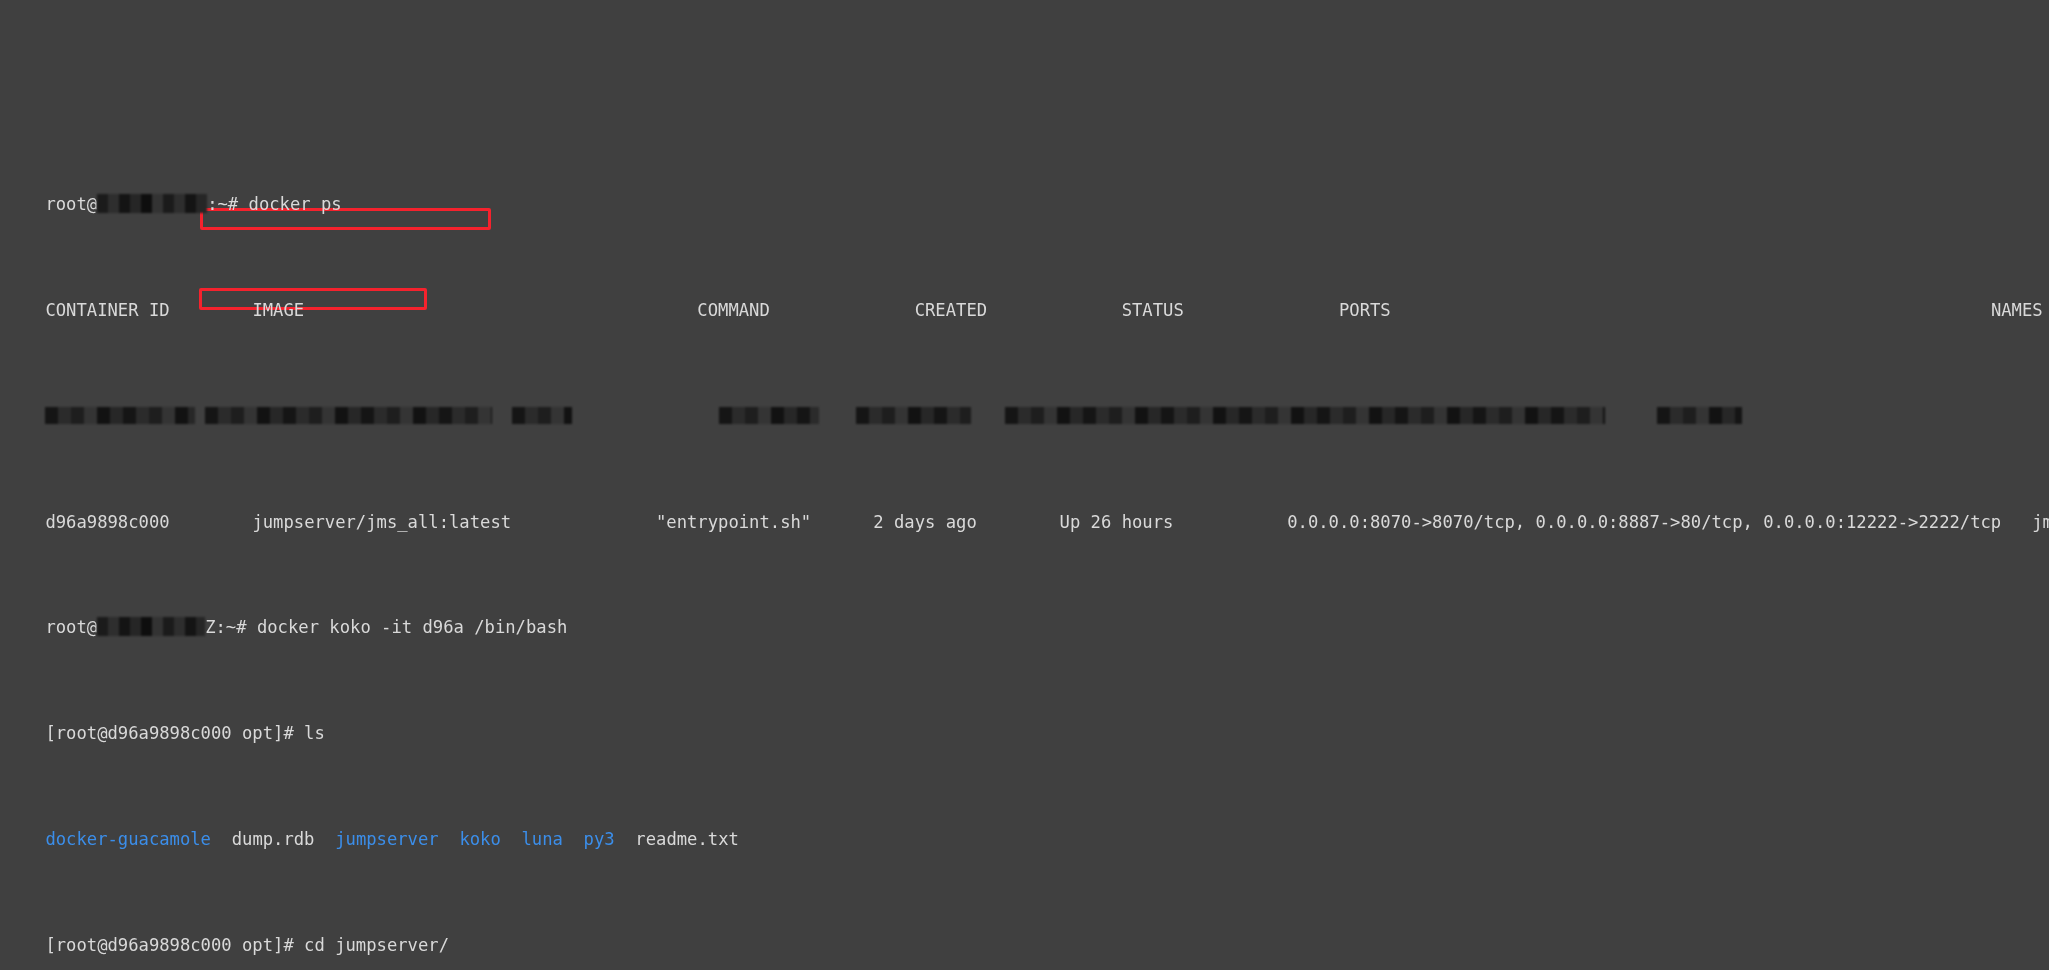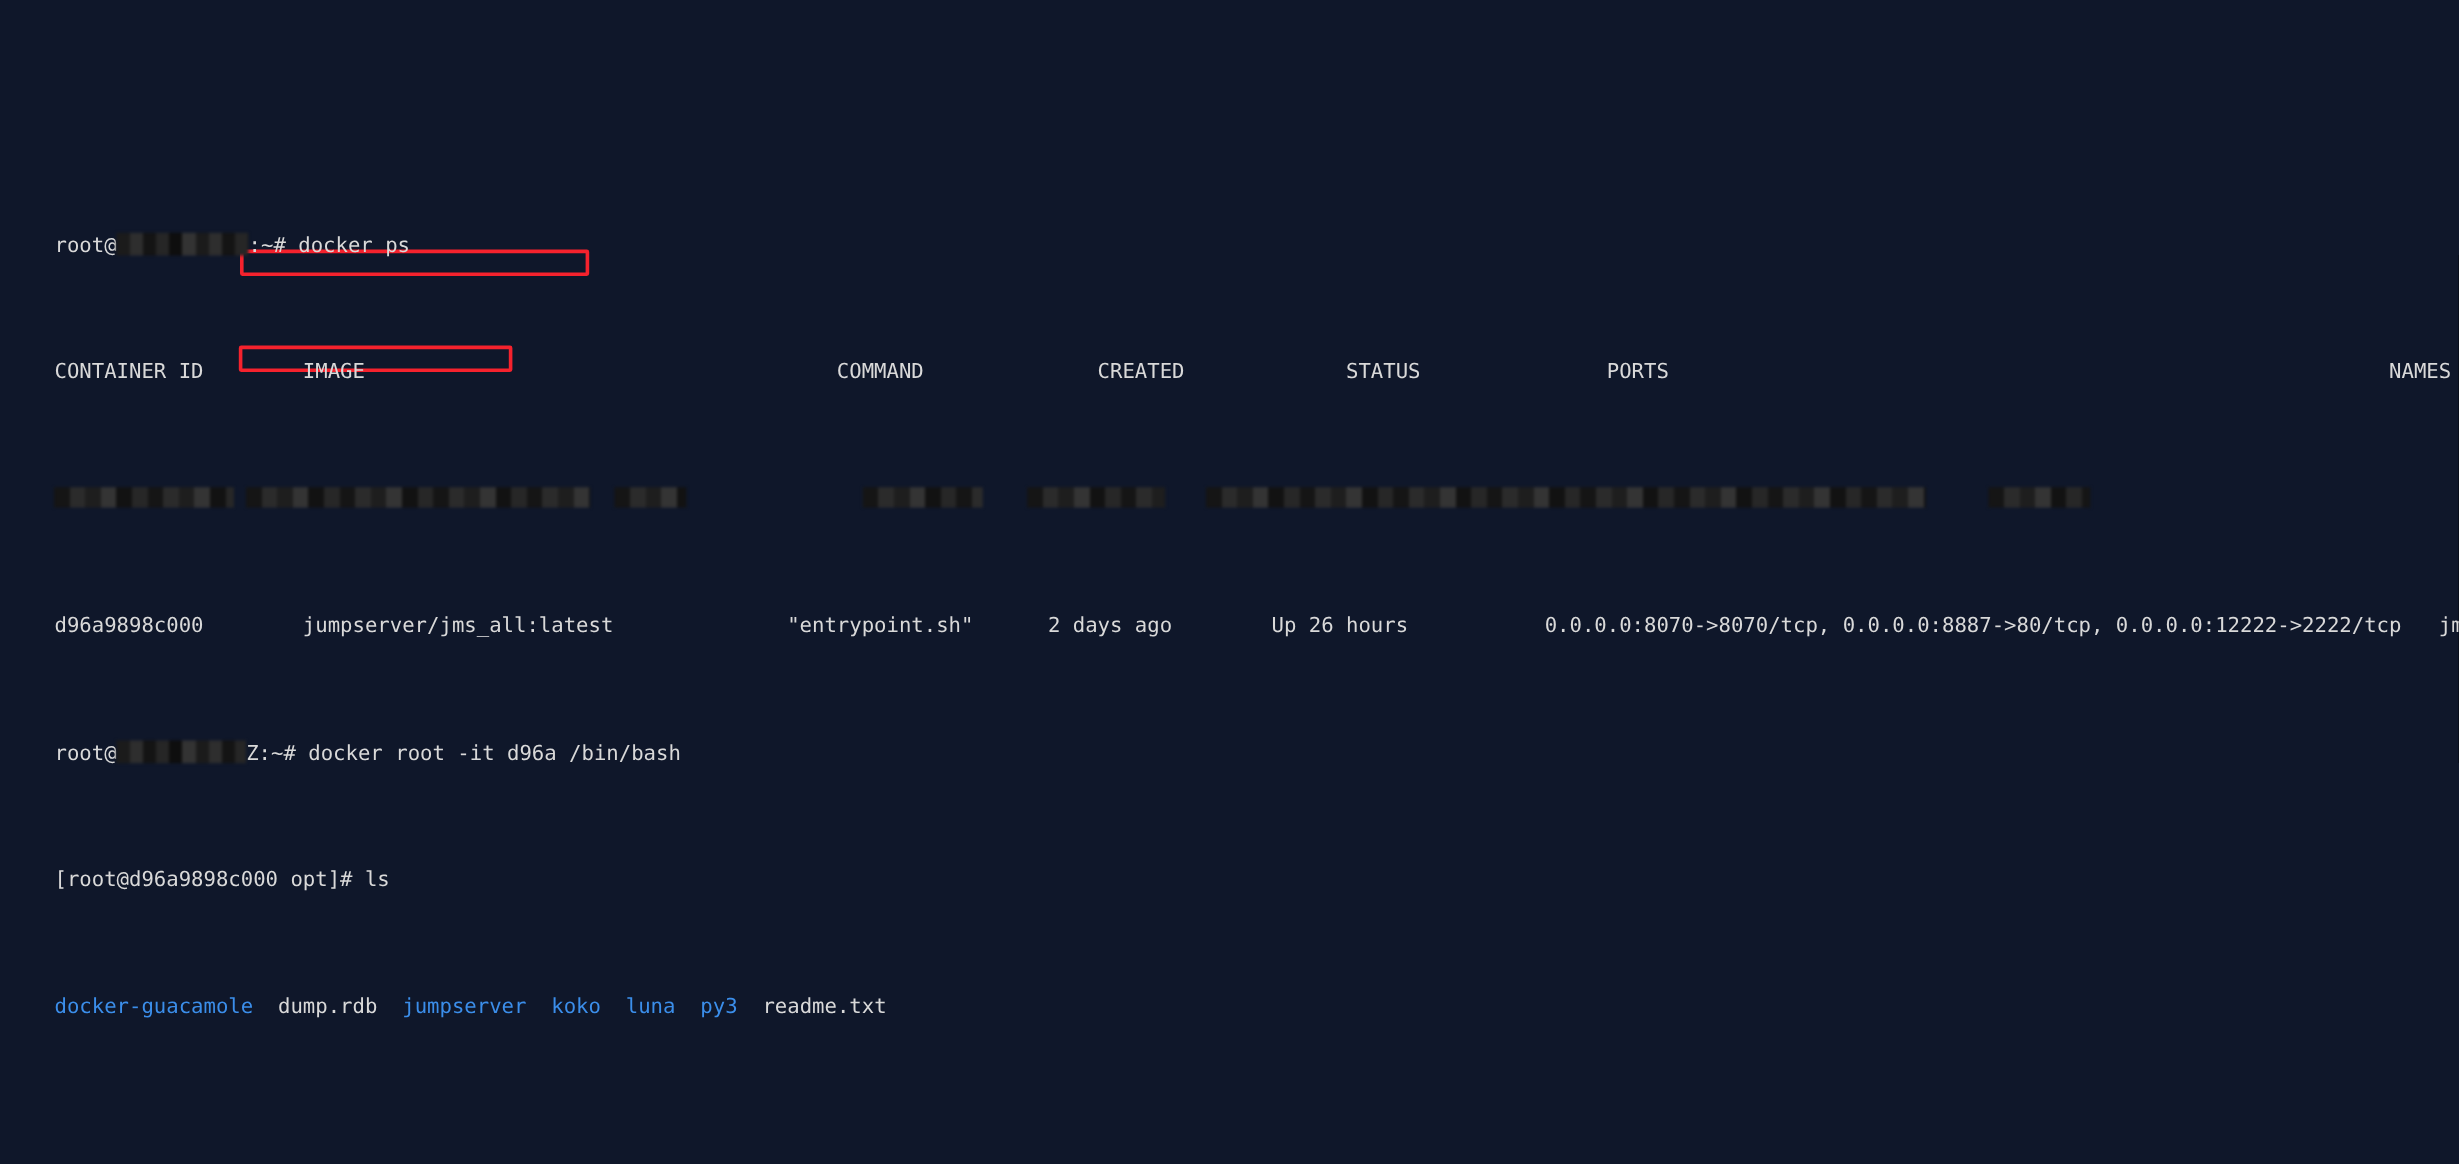--- a/index.html
+++ b/index.html
@@ -11,21 +11,21 @@
   body {
     width: 2049px;
     height: 970px;
     overflow: hidden;
     font-family: "DejaVu Sans Mono", "Liberation Mono", monospace;
   }
   #terminal {
     position: relative;
     width: 2049px;
     height: 970px;
-    background: #0f172a;
+    background: #404040;
     color: #d8d8d8;
     font-family: "DejaVu Sans Mono", "Liberation Mono", monospace;
     font-size: 17.2px;
     line-height: 21.15px;
     padding: 4px 0 0 4px;
     box-sizing: border-box;
     letter-spacing: 0px;
     white-space: pre;
   }
   .line {
@@ -97,34 +97,37 @@
     <span class="redact-row" style="width:150px; margin-left:0px;"></span><span class="redact-row" style="width:287px; margin-left:10px;"></span><span class="redact-row" style="width:60px; margin-left:20px;"></span><span class="redact-row" style="width:100px; margin-left:147px;"></span><span class="redact-row" style="width:115px; margin-left:37px;"></span><span class="redact-row" style="width:600px; margin-left:34px;"></span><span class="redact-row" style="width:85px; margin-left:52px;"></span>
   </div>
 
   
   <div class="line">
     <span class="seg c-plain">d96a9898c000</span><span class="seg">        </span><span class="seg c-plain">jumpserver/jms_all:latest</span><span class="seg">              </span><span class="seg c-plain">"entrypoint.sh"</span><span class="seg">      </span><span class="seg c-plain">2 days ago</span><span class="seg">        </span><span class="seg c-plain">Up 26 hours</span><span class="seg">           </span><span class="seg c-plain">0.0.0.0:8070-&gt;8070/tcp, 0.0.0.0:8887-&gt;80/tcp, 0.0.0.0:12222-&gt;2222/tcp</span><span class="seg">   </span><span class="seg c-plain">jms_all</span>
   </div>
 
   
   <div class="line">
-    <span class="seg c-plain">root@</span><span class="redact" style="width:108px;"></span><span class="seg c-plain">Z:~# </span><span class="seg c-plain">docker root -it d96a /bin/bash</span>
+    <span class="seg c-plain">root@</span><span class="redact" style="width:108px;"></span><span class="seg c-plain">Z:~# </span><span class="seg c-plain">docker koko -it d96a /bin/bash</span>
   </div>
 
   
   <div class="line">
     <span class="seg c-plain">[root@d96a9898c000 opt]# </span><span class="seg c-plain">ls</span>
   </div>
 
   
   <div class="line">
     <span class="seg c-blue">docker-guacamole</span><span class="seg">  </span><span class="seg c-plain">dump.rdb</span><span class="seg">  </span><span class="seg c-blue">jumpserver</span><span class="seg">  </span><span class="seg c-blue">koko</span><span class="seg">  </span><span class="seg c-blue">luna</span><span class="seg">  </span><span class="seg c-blue">py3</span><span class="seg">  </span><span class="seg c-plain">readme.txt</span>
   </div>
 
   
+  <div class="line">
+    <span class="seg c-plain">[root@d96a9898c000 opt]# </span><span class="seg c-plain">cd jumpserver/</span>
+  </div>
 
   
   
 
   
   
 
   
   
 

